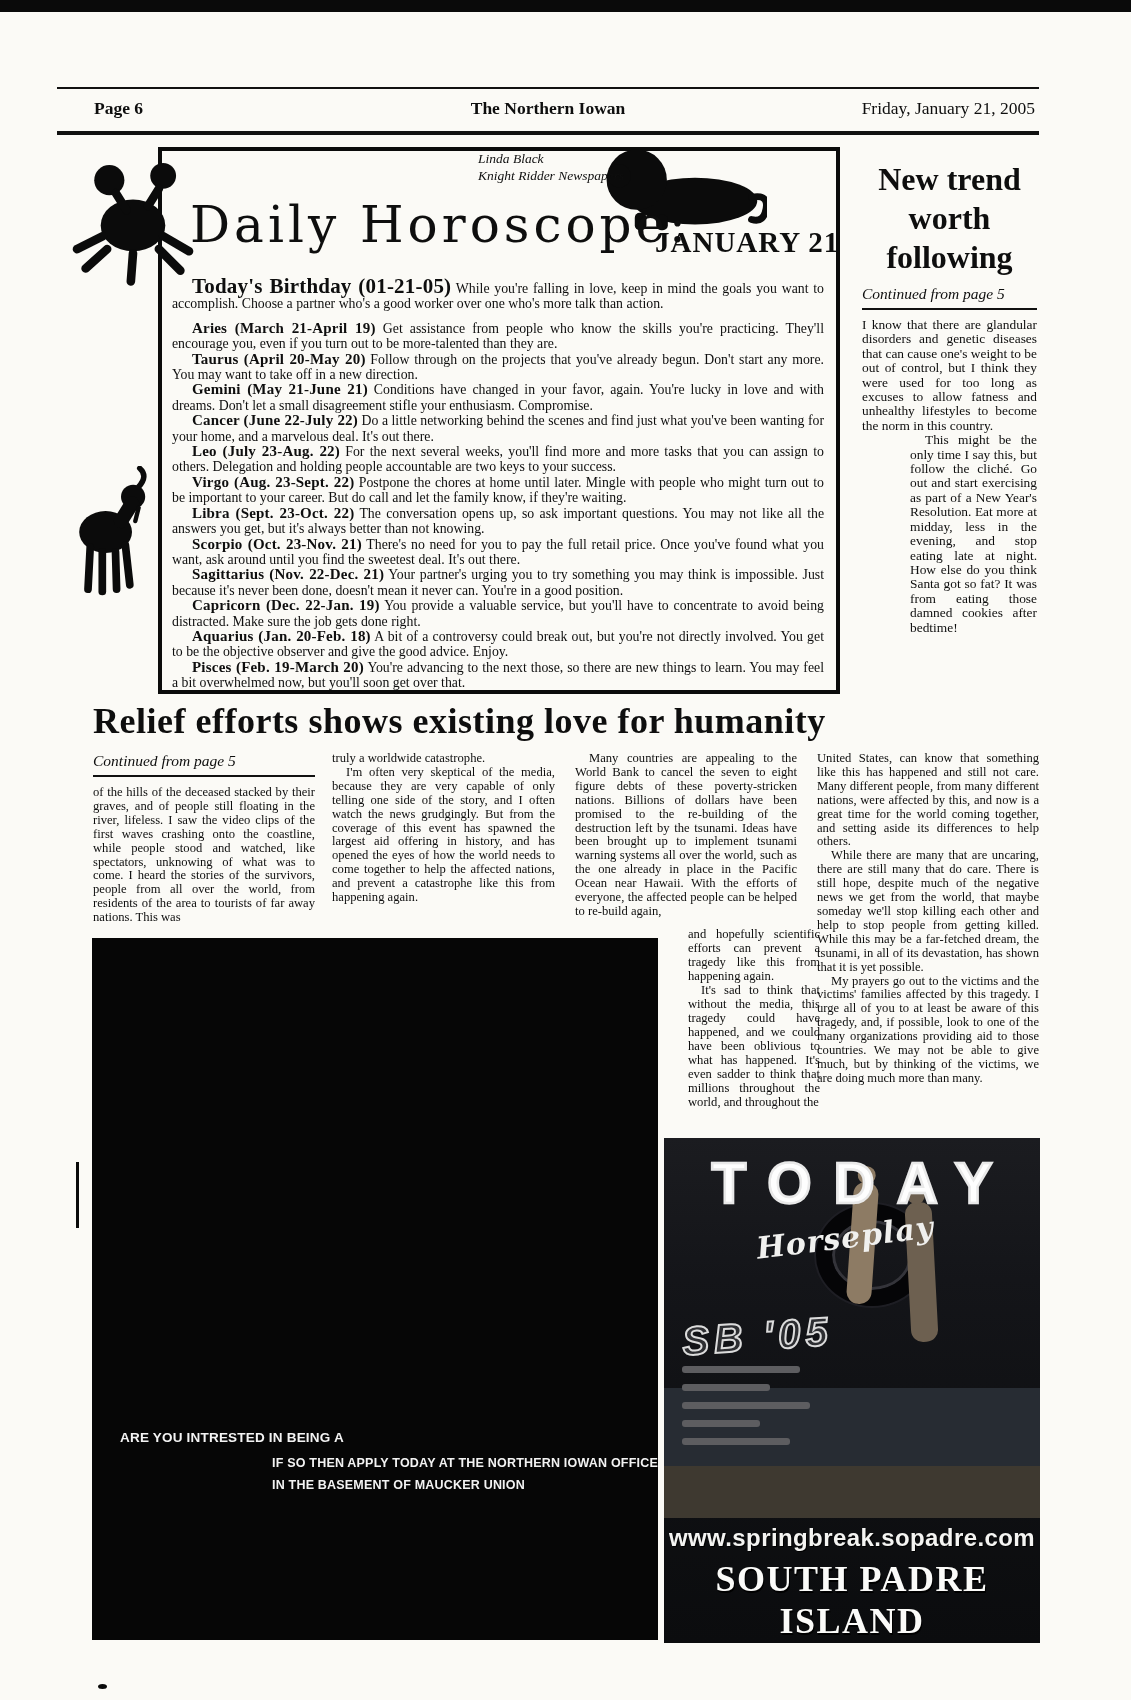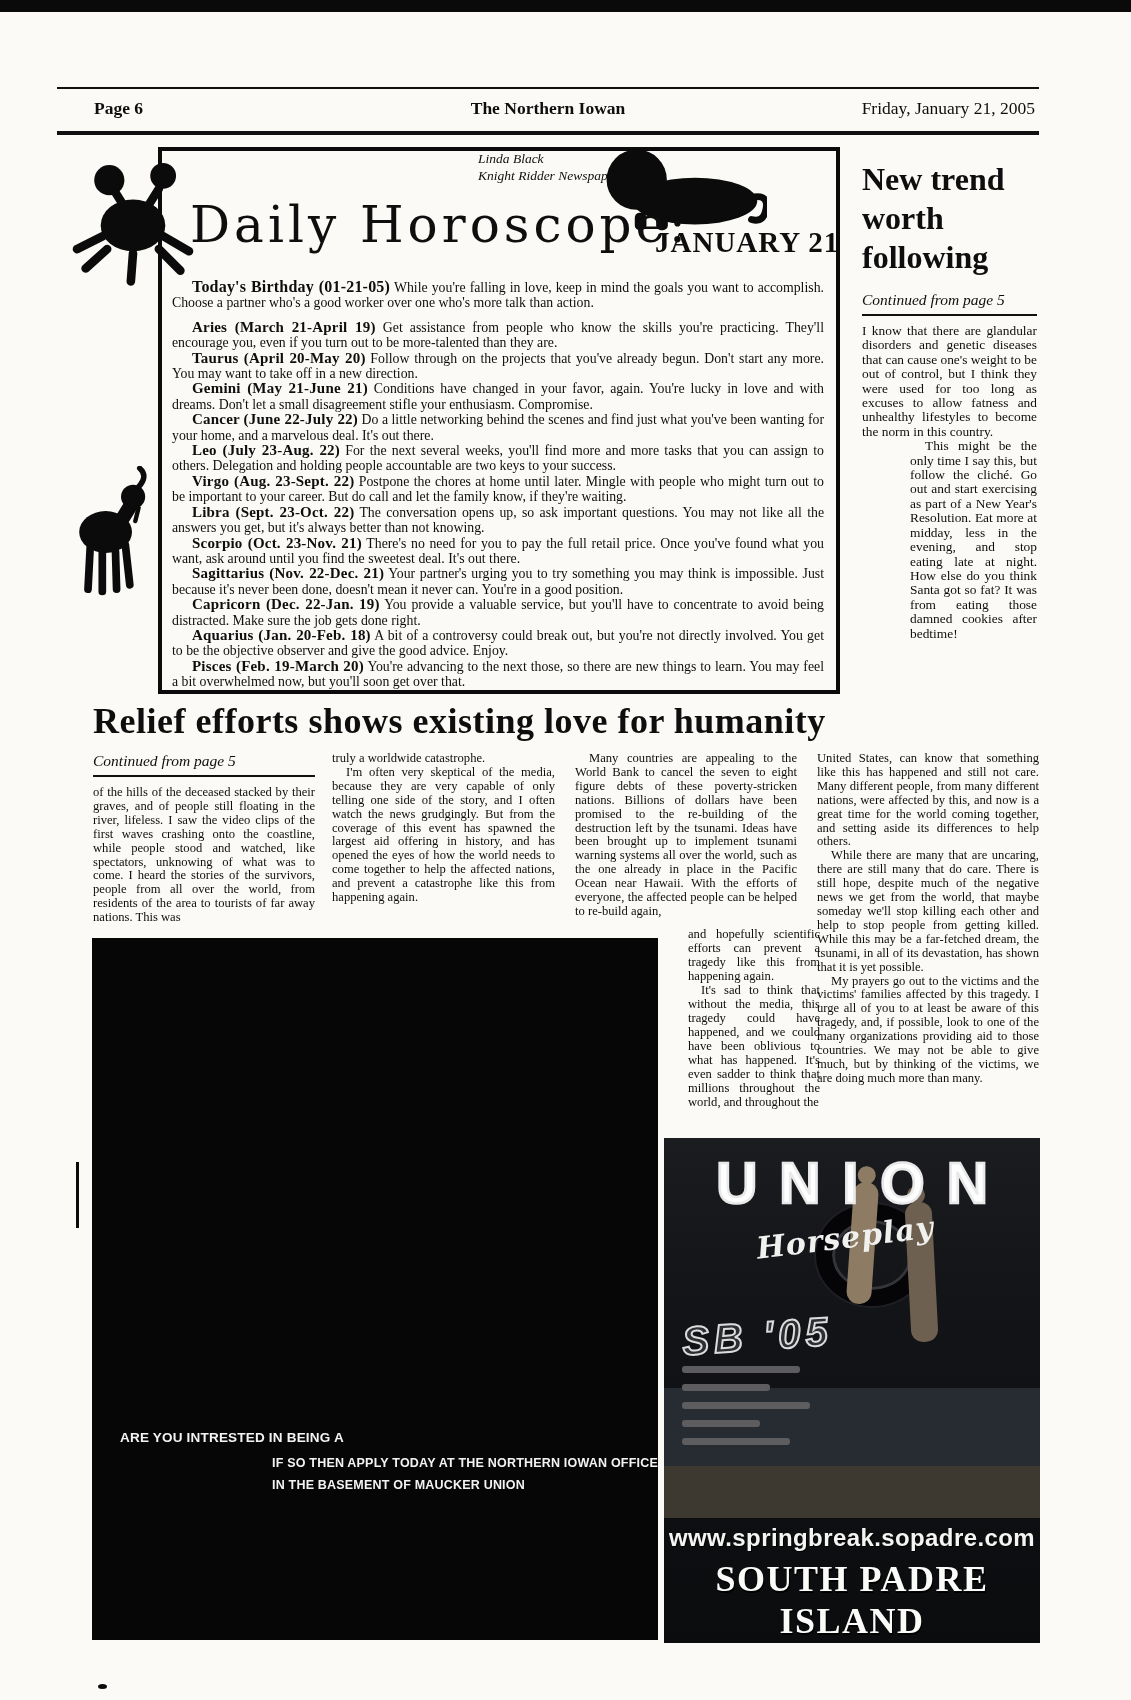--- a/index.html
+++ b/index.html
@@ -31,26 +31,26 @@
     position:absolute; left:655px; top:226px; font-weight:bold; font-size:29px; letter-spacing:1px; white-space:nowrap;
   }
   .hillu { position:absolute; }
   #crab { left:68px; top:150px; }
   #lion { left:592px; top:140px; }
   #goat { left:66px; top:466px; }
 
   .hbody { position:absolute; left:172px; top:279px; width:652px; text-align:justify; }
   .hbody p { font-size:13.8px; line-height:15.4px; text-indent:20px; }
   .hbody p.bday { margin-bottom:9px; }
-  .hbody p.bday b { font-size:16px; }
+  .hbody p.bday b { font-size:21px; }
   .hbody p b { font-size:15px; letter-spacing:.2px; }
 
   
   .newtrend { position:absolute; left:862px; top:160px; width:175px; }
-  .newtrend h2 { font-size:32px; line-height:39px; font-weight:bold; margin-bottom:14px; }
+  .newtrend h2 { font-size:32px; line-height:39px; font-weight:bold; margin-bottom:8px;text-align:center; }
   .contline { font-style:italic; font-size:15.5px; }
   .contrule { border:none; background:#111; height:2px; margin:5px 0 8px 0; }
   .newtrend p, .relief-col p { font-size:13.4px; line-height:14.4px; text-align:justify; }
   .newtrend p + p { text-indent:15px;margin-left:48px; }
 
   
   .relief-head { position:absolute; left:93px; top:700px; width:960px; font-size:36px; font-weight:bold; letter-spacing:.5px; white-space:nowrap; }
   .relief-col { position:absolute; top:752px; }
   .relief-col p { font-size:12.6px; line-height:13.9px; }
   #rcol1 { left:93px;  width:222px; }
@@ -236,21 +236,21 @@
         <span class="head"></span>
       </div>
     <div class="fig f2">
         <span class="head"></span>
       </div>
     <div class="blurline bl1"></div>
     <div class="blurline bl2"></div>
     <div class="blurline bl3"></div>
     <div class="blurline bl4"></div>
     <div class="blurline bl5"></div>
-    <div class="tx-title">UNION</div>
+    <div class="tx-title">TODAY</div>
     <div class="tx-script">Horseplay</div>
     <div class="tx-sb">SB '05</div>
     <div class="tx-url">www.springbreak.sopadre.com</div>
     <div class="tx-island">SOUTH PADRE ISLAND</div>
   </div>
 
   <div class="speck1"></div>
   <div class="streak"></div>
 
 </div>

